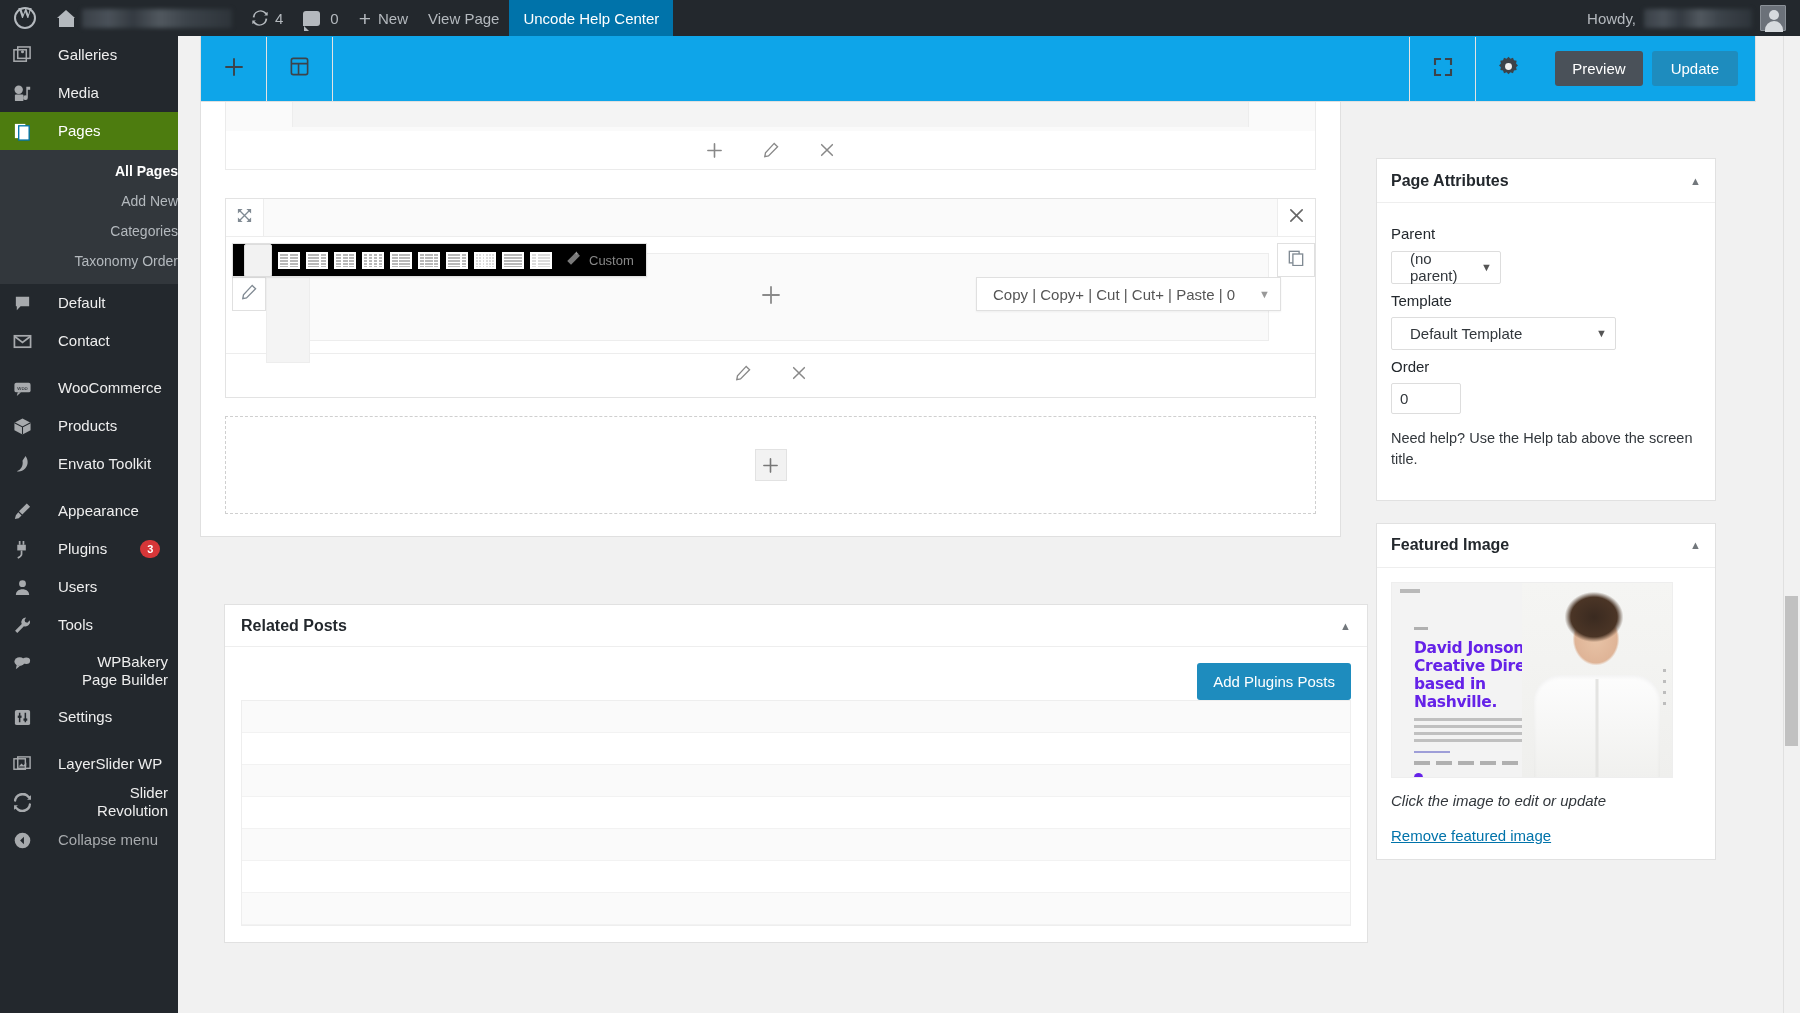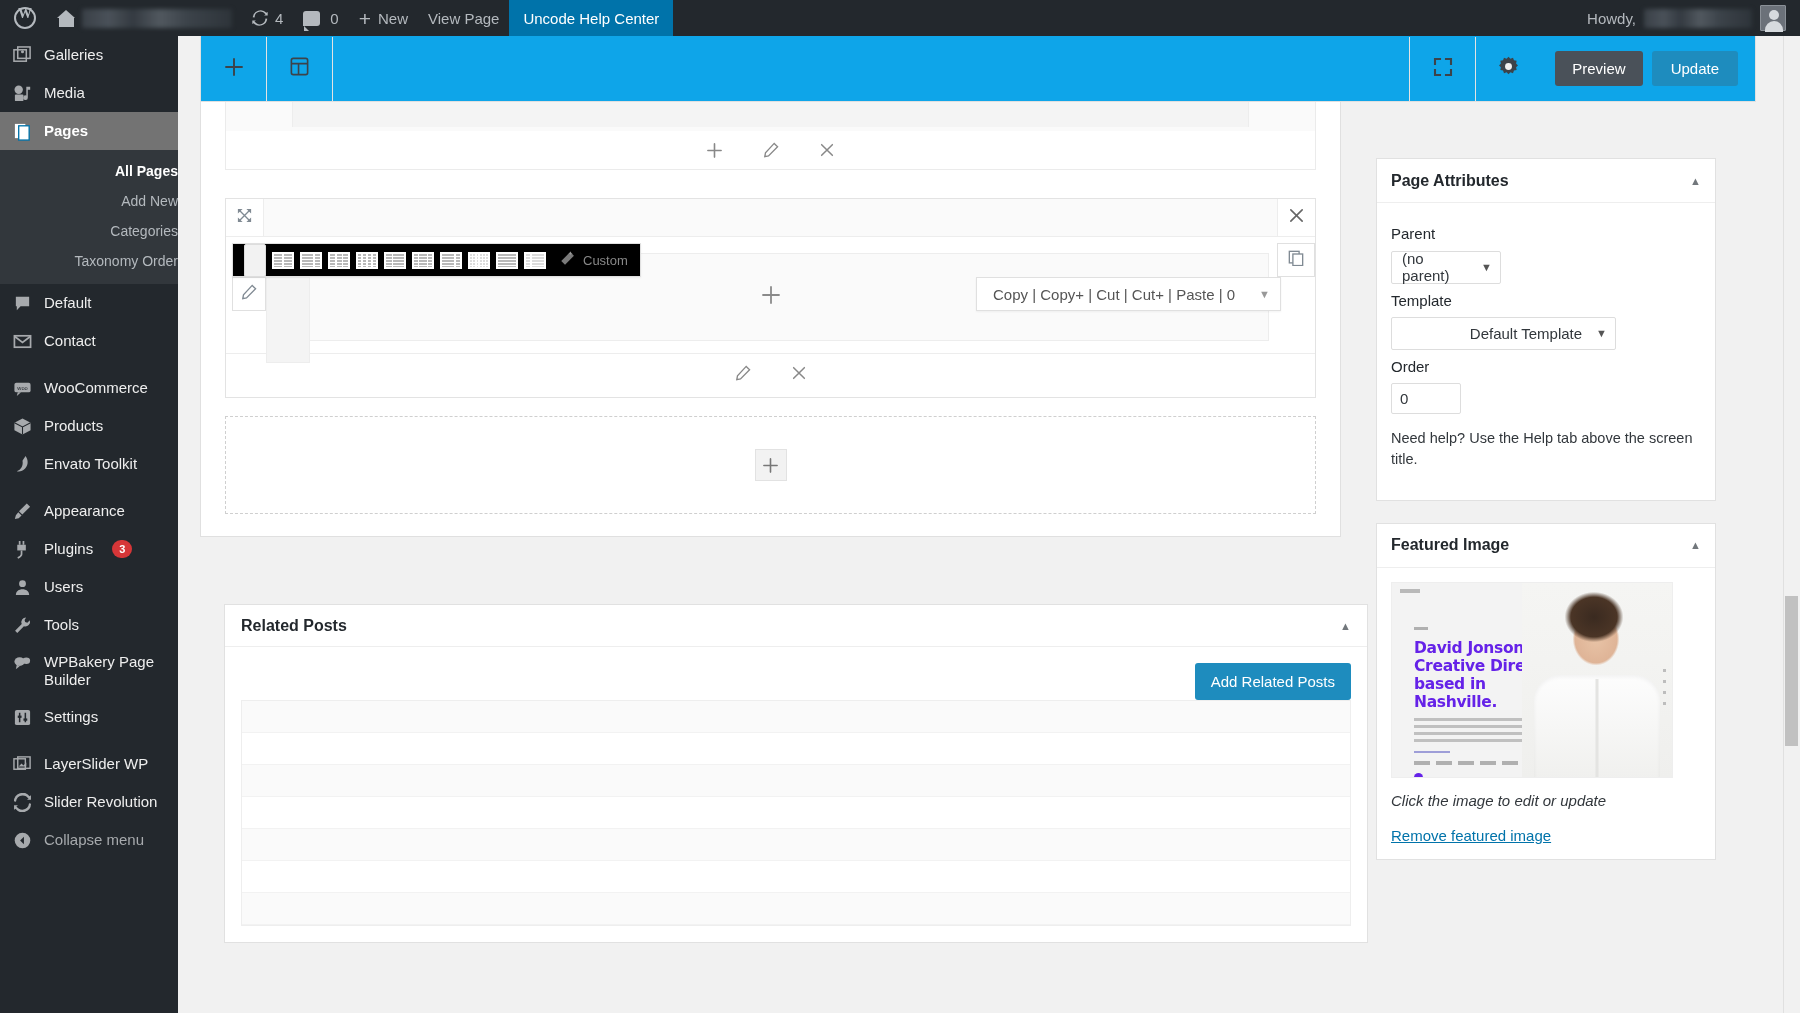--- a/index.html
+++ b/index.html
@@ -60,27 +60,27 @@
   }
   .avatar:before{content:"";position:absolute;left:8px;top:4px;width:10px;height:10px;border-radius:50%;background:#d6dade;}
   .avatar:after{content:"";position:absolute;left:4px;top:15px;width:18px;height:11px;border-radius:9px 9px 0 0;background:#d6dade;}
 
   
   .adminmenu{
     position:absolute; top:36px; left:0; width:178px; height:977px;
     background:#23282d; z-index:50; color:#eee;
   }
   .menu-item{
-    display:flex; align-items:center; gap:12px;
+    display:flex; align-items:center; gap:26px;
     padding:0 10px 0 12px; height:38px;
-    color:#eee; font-size:15px; position:relative;
+    color:#eee; font-size:15px; position:relative;text-align:right;
   }
   .menu-item.two-line{ height:54px; align-items:flex-start; padding-top:9px;}
   .menu-item .mlabel{ line-height:1.2; }
-  .menu-item.current{ background:#737373; color:#fff; font-weight:700;}
+  .menu-item.current{ background:#4d7c0f; color:#fff; font-weight:400;}
   .menu-item.current:after{
     content:""; position:absolute; right:-8px; top:50%; transform:translateY(-50%);
     border-top:8px solid transparent; border-bottom:8px solid transparent;
     border-left:8px solid #f1f1f1;
   }
   .menu-item.dim{ color:#a7aaad; }
   .mico{ width:20px; height:20px; flex:0 0 20px; display:flex; align-items:center; justify-content:center; color:#a7aaad;}
   .menu-item.current .mico{ color:#fff; }
   .submenu{ background:#32373c; padding:6px 0 8px 0;text-align:right; }
   .submenu a{
@@ -224,21 +224,21 @@
   .pb-head{
     height:44px; display:flex; align-items:center; justify-content:space-between;
     padding:0 14px; border-bottom:1px solid #eee;
   }
   .pb-title{ font-size:16px; font-weight:bold; color:#23282d; }
   .pb-arrow{ color:#72777c; font-size:11px; }
   .pb-body{ padding:14px; }
   .fld-label{ font-size:15px; color:#23282d; margin:8px 0 8px; display:block; }
   .sel{
     border:1px solid #ddd; background:#fff; height:33px; display:inline-flex;
-    align-items:center; justify-content:flex-end; padding:0 8px 0 10px;
+    align-items:center; justify-content:space-between; padding:0 8px 0 18px;
     font-size:15px; color:#32373c; border-radius:2px;
   }
   .sel .cv{ color:#555; font-size:11px; margin-left:14px; }
   .sel.parent{ width:110px; }
   .sel.template{ width:225px; }
   .txtinput{
     border:1px solid #ddd; background:#fff; height:31px; width:70px;
     display:flex; align-items:center; padding:0 8px; font-size:15px; color:#32373c;
     border-radius:2px;
   }
@@ -750,21 +750,21 @@
       </div>
     </div>
 
     <div class="metabox" style="top:502px;left:24px;width:1144px">
       <div class="mb-head">
         <span style="font-weight:bold">Related Posts</span>
         <span class="mb-toggle">▲</span>
       </div>
       <div class="mb-body">
         <div class="btn-add-related">
-          <span>Add Related Posts</span>
+          <span>Add Plugins Posts</span>
         </div>
         <div class="related-table">
           <div class="rt-row"></div>
           <div class="rt-row"></div>
           <div class="rt-row"></div>
           <div class="rt-row"></div>
           <div class="rt-row"></div>
           <div class="rt-row"></div>
           <div class="rt-row"></div>
         </div>

